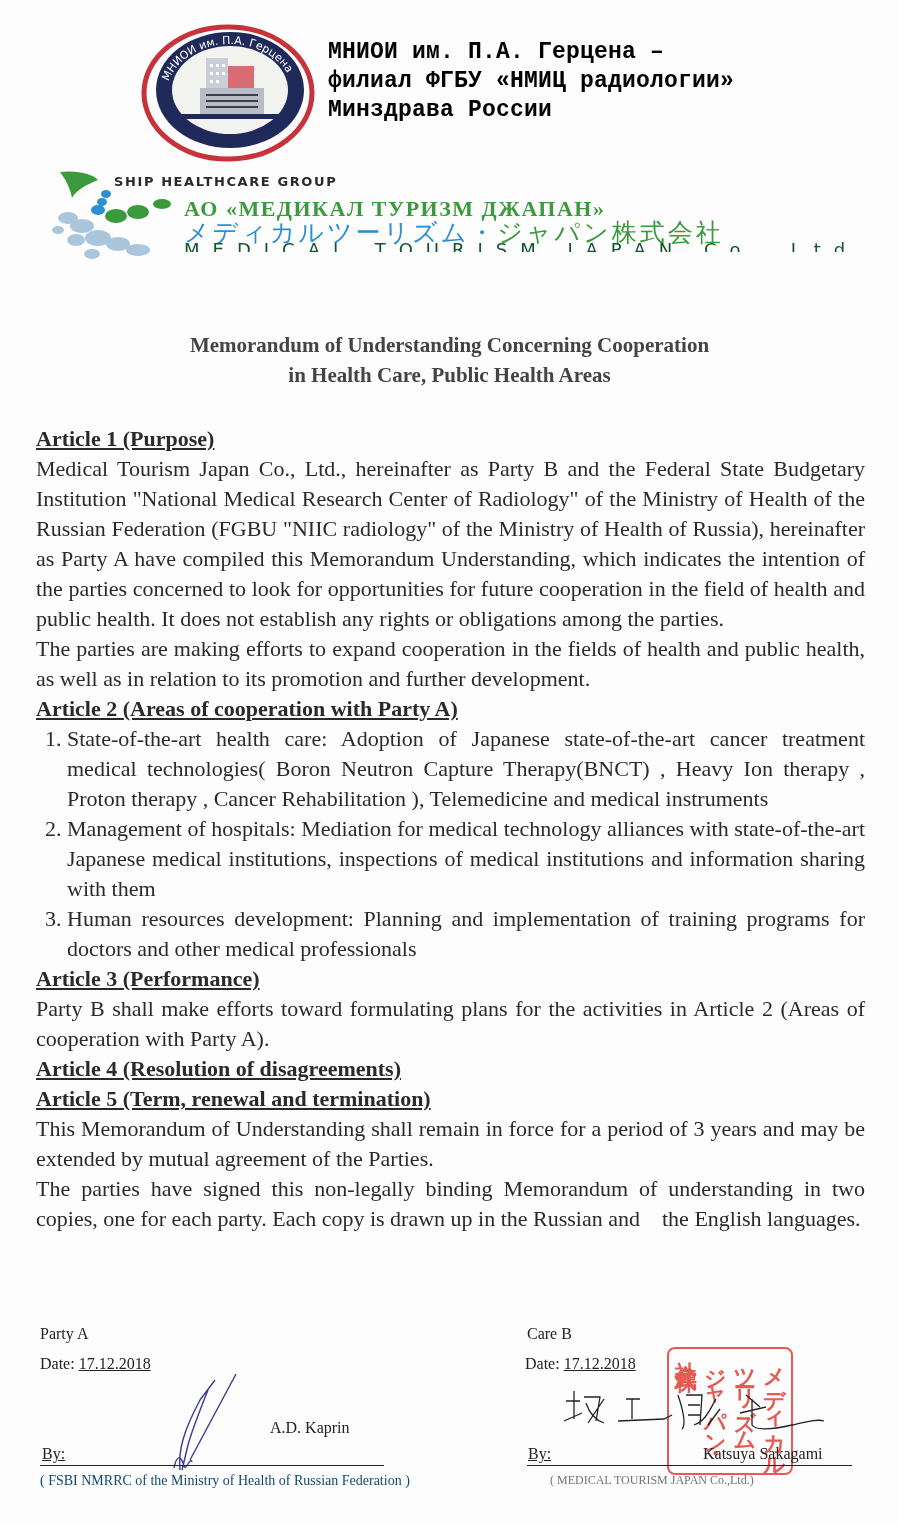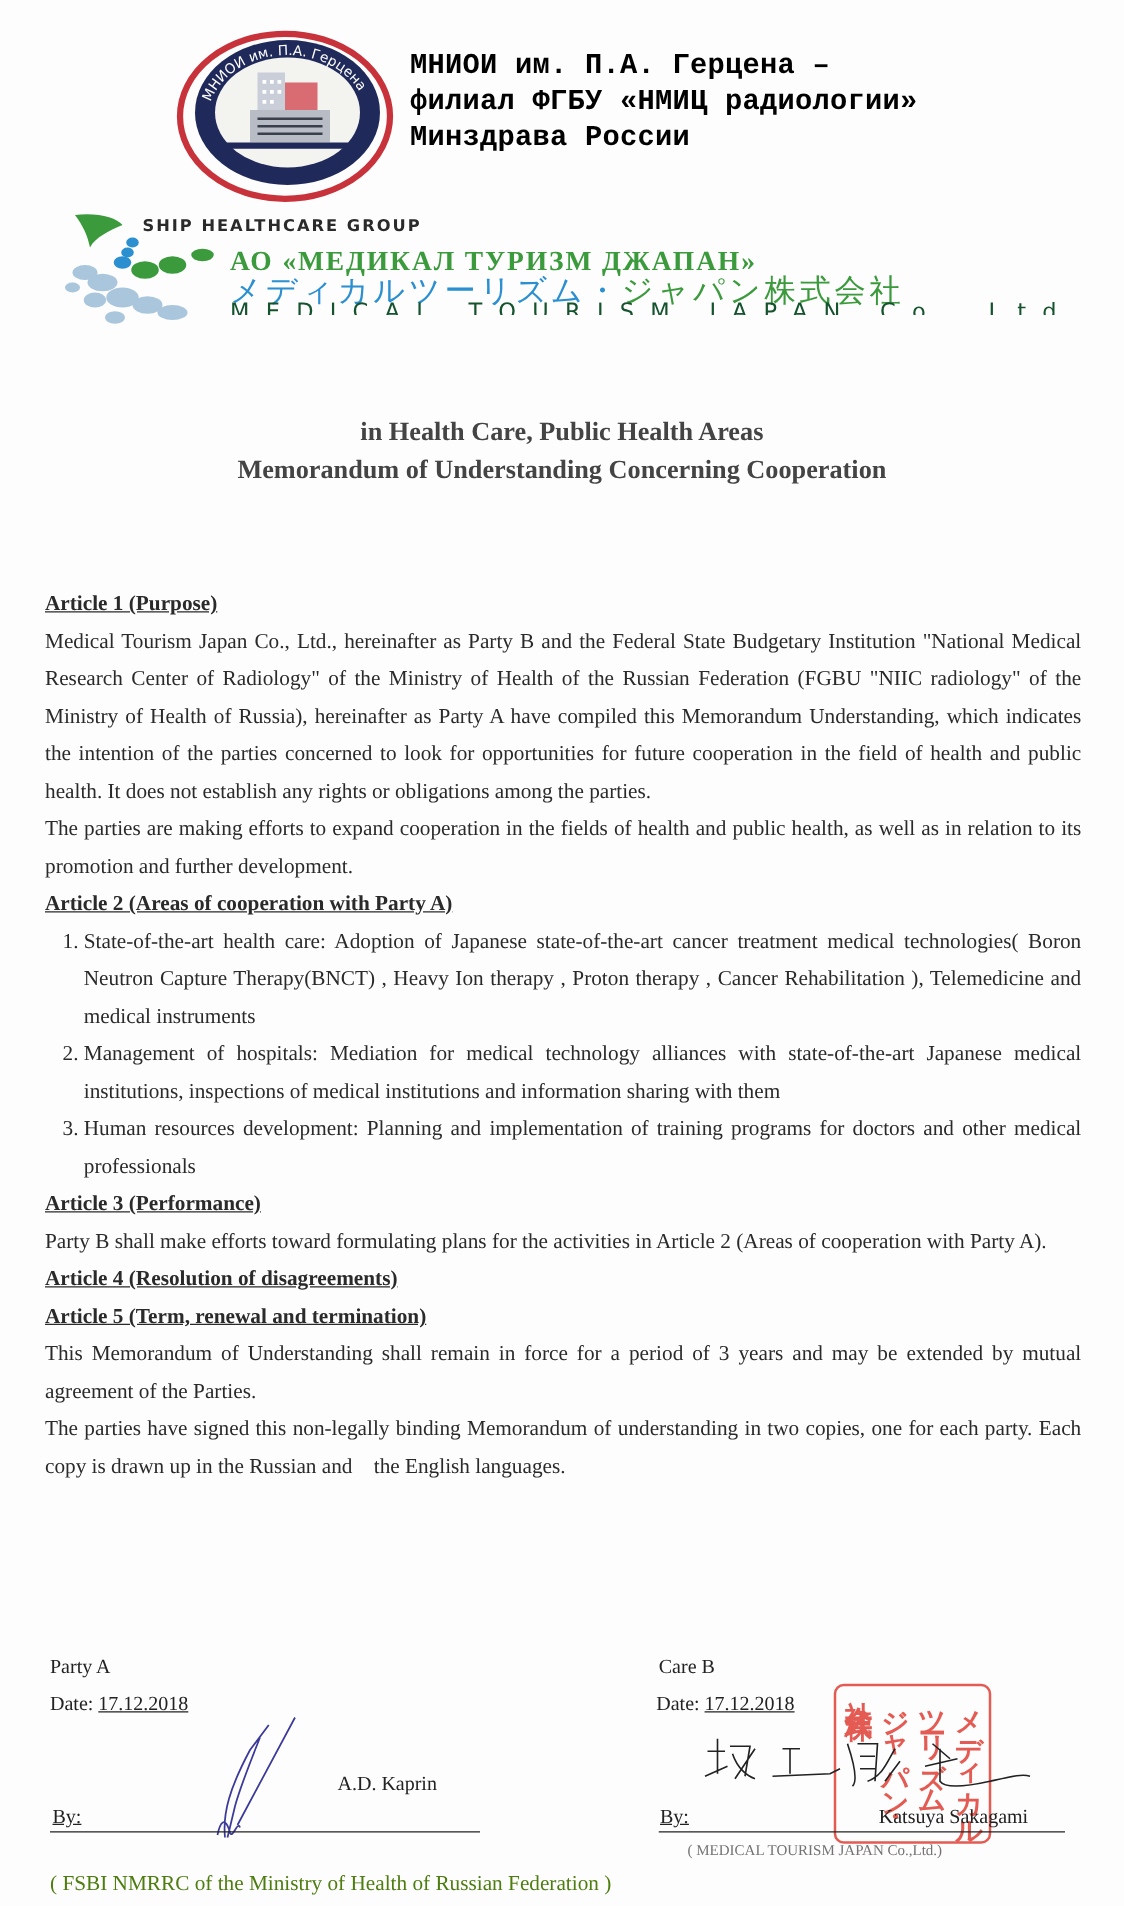--- a/index.html
+++ b/index.html
@@ -22,21 +22,21 @@
             font-size:25px; letter-spacing:3px; color:#2b8fd0; white-space:nowrap; }
   .mtj-jp .green { color:#3a9a3c; }
   .mtj-en { left:184px; top:240px; height:12px; overflow:hidden; font-family:"DejaVu Sans", sans-serif;
             font-size:18px; letter-spacing:13px; color:#14532d; line-height:20px; white-space:nowrap; }
 
   
   .doc-title { left:0; width:899px; top:330px; text-align:center; font-weight:bold; font-size:21px;
                line-height:30px; color:#444; }
 
   
-  .body-text { left:36px; width:829px; top:424px; font-size:17px; line-height:30px; color:#2a2a2a;margin-top:44px; }
+  .body-text { left:36px; width:829px; top:424px; font-size:22px; line-height:30px; color:#2a2a2a; }
   .body-text p { margin:0; text-align:justify; }
   .art-head { font-weight:bold; text-decoration:underline; }
   .body-text ol { margin:0; padding-left:31px; }
   .body-text ol li { text-align:justify; padding-left:0; }
 
   
   .sig { font-size:16px; color:#222; }
   .sig b { font-weight:normal; }
   .uline { text-decoration:underline; }
   .sig-line { position:absolute; height:1px; background:#222; }
@@ -103,22 +103,22 @@
       <ellipse cx="114" cy="36" rx="9" ry="5"></ellipse>
     </g>
   </svg>
 </div>
 <div class="abs ship-group">SHIP HEALTHCARE GROUP</div>
 <div class="abs mtj-ru">АО «МЕДИКАЛ ТУРИЗМ ДЖАПАН»</div>
 <div class="abs mtj-jp"><span>メディカルツーリズム・</span><span class="green">ジャパン株式会社</span></div>
 <div class="abs mtj-en">MEDICAL TOURISM JAPAN Co.,Ltd.</div>
 
 <div class="abs doc-title">
+  <div>Memorandum of Understanding Concerning Cooperation</div>
   <div>in Health Care, Public Health Areas</div>
-  <div>Memorandum of Understanding Concerning Cooperation</div>
 </div>
 
 <div class="abs body-text">
   <p class="art-head">Article 1 (Purpose)</p>
   <p>Medical Tourism Japan Co., Ltd., hereinafter as Party B and the Federal State Budgetary Institution "National Medical Research Center of Radiology" of the Ministry of Health of the Russian Federation (FGBU "NIIC radiology" of the Ministry of Health of Russia), hereinafter as Party A have compiled this Memorandum Understanding, which indicates the intention of the parties concerned to look for opportunities for future cooperation in the field of health and public health. It does not establish any rights or obligations among the parties.</p>
   <p>The parties are making efforts to expand cooperation in the fields of health and public health, as well as in relation to its promotion and further development.</p>
 
   <p class="art-head">Article 2 (Areas of cooperation with Party A)</p>
   <ol>
     <li>State-of-the-art health care: Adoption of Japanese state-of-the-art cancer treatment medical technologies( Boron Neutron Capture Therapy(BNCT) , Heavy Ion therapy , Proton therapy , Cancer Rehabilitation ), Telemedicine and medical instruments</li>
@@ -139,21 +139,21 @@
 <div class="abs sig" style="left:40px; top:1325px;"><b>Party A</b></div>
 <div class="abs sig" style="left:40px; top:1355px;">
   <b>Date:</b> <b class="uline">17.12.2018</b>
 </div>
 <svg class="abs" style="left:140px; top:1370px;" width="110" height="110" viewBox="0 0 110 110">
   <path d="M40 100 C38 80 44 60 60 30 L75 10 M42 100 L48 75 C52 60 60 40 68 20 M34 98 C36 88 40 82 44 96 C46 102 50 86 52 92 M96 4 L50 90" fill="none" stroke="#3b3a9a" stroke-width="1.4"></path>
 </svg>
 <div class="abs sig" style="left:42px; top:1445px;"><b class="uline">By:</b></div>
 <div class="abs sig" style="left:270px; top:1403px;margin-top:16px;"><b>A.D. Kaprin</b></div>
 <div class="sig-line" style="left:40px; top:1465px; width:344px;"></div>
-<div class="abs sig" style="left:40px; top:1473px; font-size:17px; color:#4d7c0f;margin-top:24px;">( FSBI NMRRC of the Ministry of Health of Russian Federation )</div>
+<div class="abs sig" style="left:40px; top:1473px; font-size:14px; color:#0c4a6e;">( FSBI NMRRC of the Ministry of Health of Russian Federation )</div>
 
 <div class="abs sig" style="left:527px; top:1325px;"><b>Care B</b></div>
 <div class="abs sig" style="left:525px; top:1355px;">
   <b>Date:</b> <b class="uline">17.12.2018</b>
 </div>
 
 <div class="abs" style="left:667px; top:1347px; width:126px; height:128px; border:2px solid #e0453c; border-radius:8px; display:flex; flex-direction:row-reverse; justify-content:space-around; padding:4px 2px; box-sizing:border-box; opacity:0.88;">
   <div style="writing-mode:vertical-rl; font-family:'DejaVu Sans', sans-serif; font-weight:bold; font-size:22px; line-height:28px; color:#e0453c; letter-spacing:-3px;">メディカル</div>
   <div style="writing-mode:vertical-rl; font-family:'DejaVu Sans', sans-serif; font-weight:bold; font-size:22px; line-height:28px; color:#e0453c; letter-spacing:-3px;">ツーリズム</div>
   <div style="writing-mode:vertical-rl; font-family:'DejaVu Sans', sans-serif; font-weight:bold; font-size:22px; line-height:28px; color:#e0453c; letter-spacing:-3px;">ジャパン・</div>

